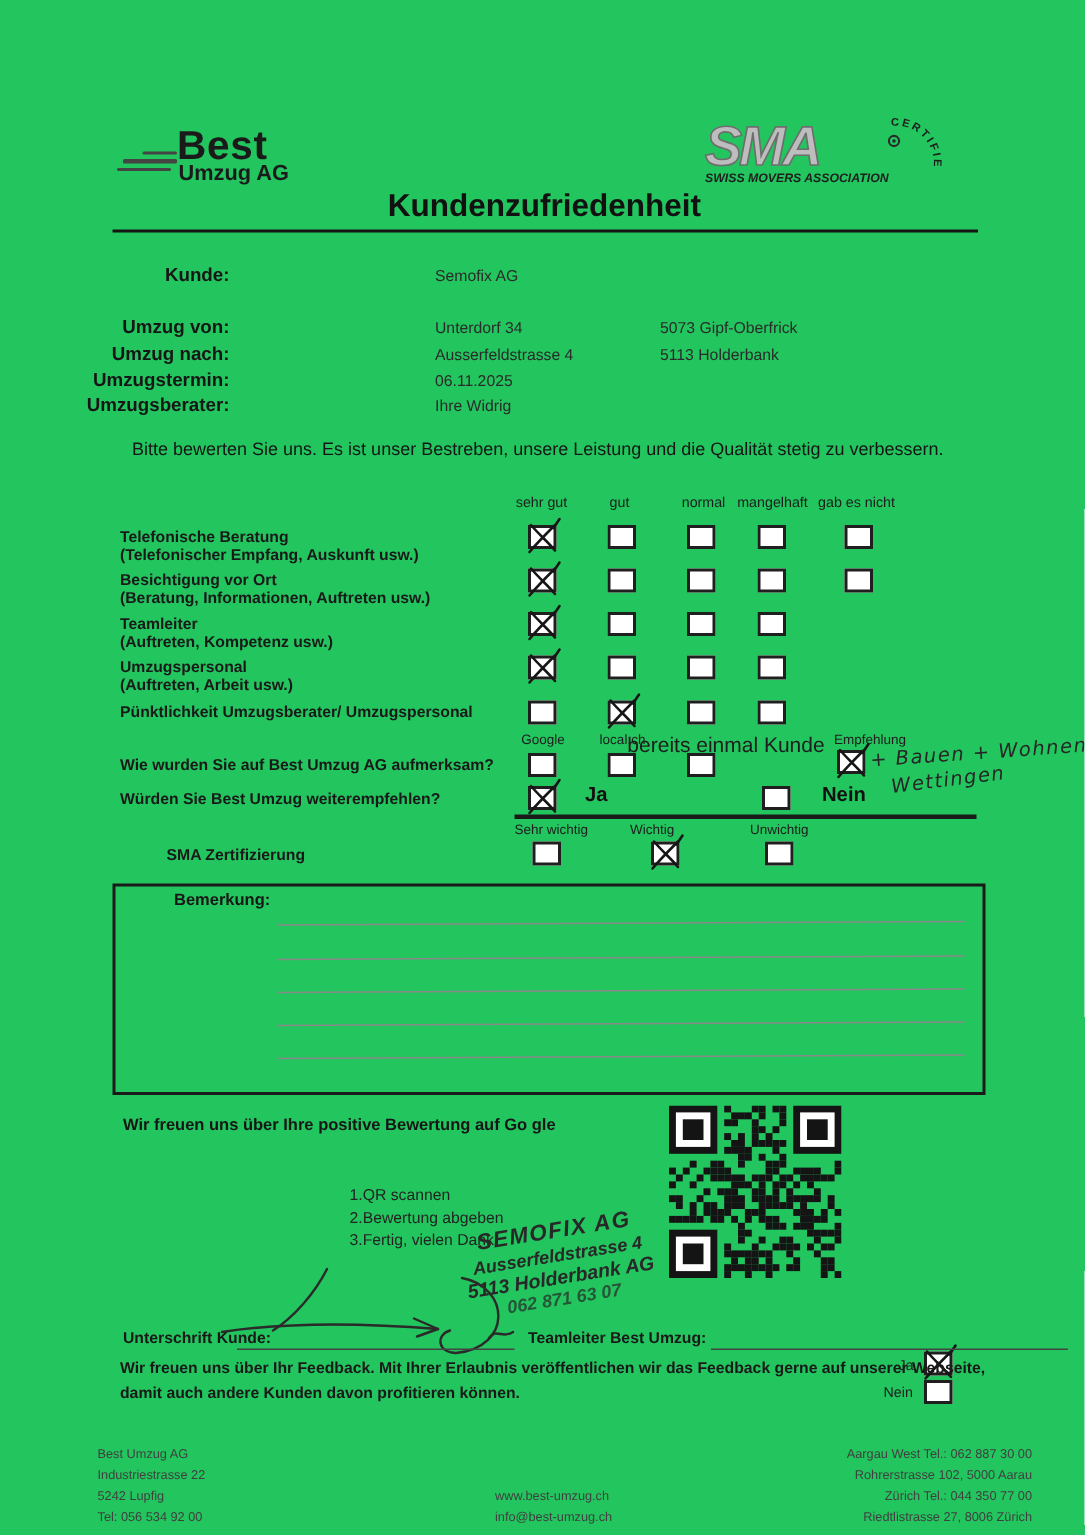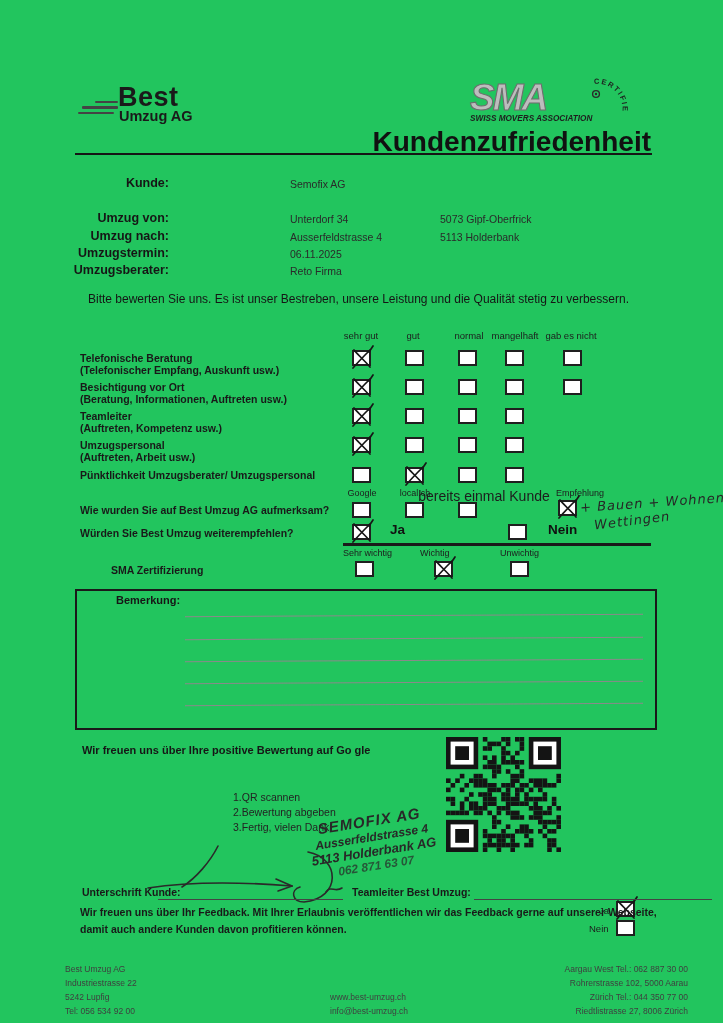--- a/index.html
+++ b/index.html
@@ -6,25 +6,25 @@
   .page{position:relative;width:723px;height:1023px;background:#22c55e;overflow:hidden;
         font-family:"Liberation Sans",sans-serif;color:#1c1c1c;}
   .abs{position:absolute;}
   
   .best-logo{position:absolute;left:78px;top:84px;width:130px;height:40px;}
   .best-line{position:absolute;background:#444;border-radius:1px;}
   .best-word{position:absolute;left:40px;top:0;font-weight:700;font-size:27px;line-height:26px;color:#1a1a1a;letter-spacing:.5px;}
   .best-sub{position:absolute;left:41px;top:24px;font-weight:700;font-size:14.5px;color:#1a1a1a;}
   .sma-logo{position:absolute;left:468px;top:72px;}
   
-  .title{position:absolute;left:75px;top:126px;width:576px;text-align:right;
-         font-size:28px;font-weight:700;color:#111;}
+  .title{position:absolute;left:75px;top:126px;width:576px;text-align:center;
+         font-size:21px;font-weight:700;color:#111;}
   .title-rule{position:absolute;left:75px;top:153px;width:577px;height:2px;background:#151515;}
   
-  .frow{position:absolute;left:0;width:591px;height:18px;font-size:10.5px;padding-left:16px;}
+  .frow{position:absolute;left:0;width:591px;height:18px;font-size:10.5px;}
   .flabel{position:absolute;right:438px;font-weight:700;font-size:12.5px;color:#161616;white-space:nowrap;}
   .fval{position:absolute;left:290px;top:2px;color:#2a2a2a;white-space:nowrap;}
   .fval2{position:absolute;left:440px;top:2px;color:#2a2a2a;white-space:nowrap;}
   .intro{position:absolute;left:88px;top:292px;font-size:12px;font-weight:400;color:#151515;}
   
   .cb{position:absolute;width:15px;height:12px;border:2px solid #1f1f1f;background:#fff;}
   .cb svg{position:absolute;left:-5px;top:-5px;width:25px;height:23px;overflow:visible;}
   .cb path{stroke:#161616;stroke-width:1.7;fill:none;stroke-linecap:round;}
   .rowlab{position:absolute;font-size:10.5px;font-weight:700;line-height:11.5px;color:#191919;white-space:nowrap;}
   .colhdr{position:absolute;font-size:9.5px;color:#1d1d1d;white-space:nowrap;}
@@ -98,21 +98,21 @@
     <span class="flabel">Umzug nach:</span>
     <span class="fval">Ausserfeldstrasse 4</span>
     <span class="fval2">5113 Holderbank</span>
   </div>
   <div class="frow" style="top:246px;">
     <span class="flabel">Umzugstermin:</span>
     <span class="fval">06.11.2025</span>
   </div>
   <div class="frow" style="top:263px;">
     <span class="flabel">Umzugsberater:</span>
-    <span class="fval">Reto Firma</span>
+    <span class="fval">Ihre Widrig</span>
   </div>
 
   <div class="intro">Bitte bewerten Sie uns. Es ist unser Bestreben, unsere Leistung und die Qualität stetig zu verbessern.</div>
 
   <div id="form-layer" class="abs" style="left:0;top:0;width:723px;height:1023px;">
       <div class="colhdr" style="left: 361px; top: 330px; transform: translateX(-50%);">sehr gut</div>
       <div class="colhdr" style="left: 413px; top: 330px; transform: translateX(-50%);">gut</div>
       <div class="colhdr" style="left: 469px; top: 330px; transform: translateX(-50%);">normal</div>
       <div class="colhdr" style="left: 515px; top: 330px; transform: translateX(-50%);">mangelhaft</div>
       <div class="colhdr" style="left: 571px; top: 330px; transform: translateX(-50%);">gab es nicht</div>

